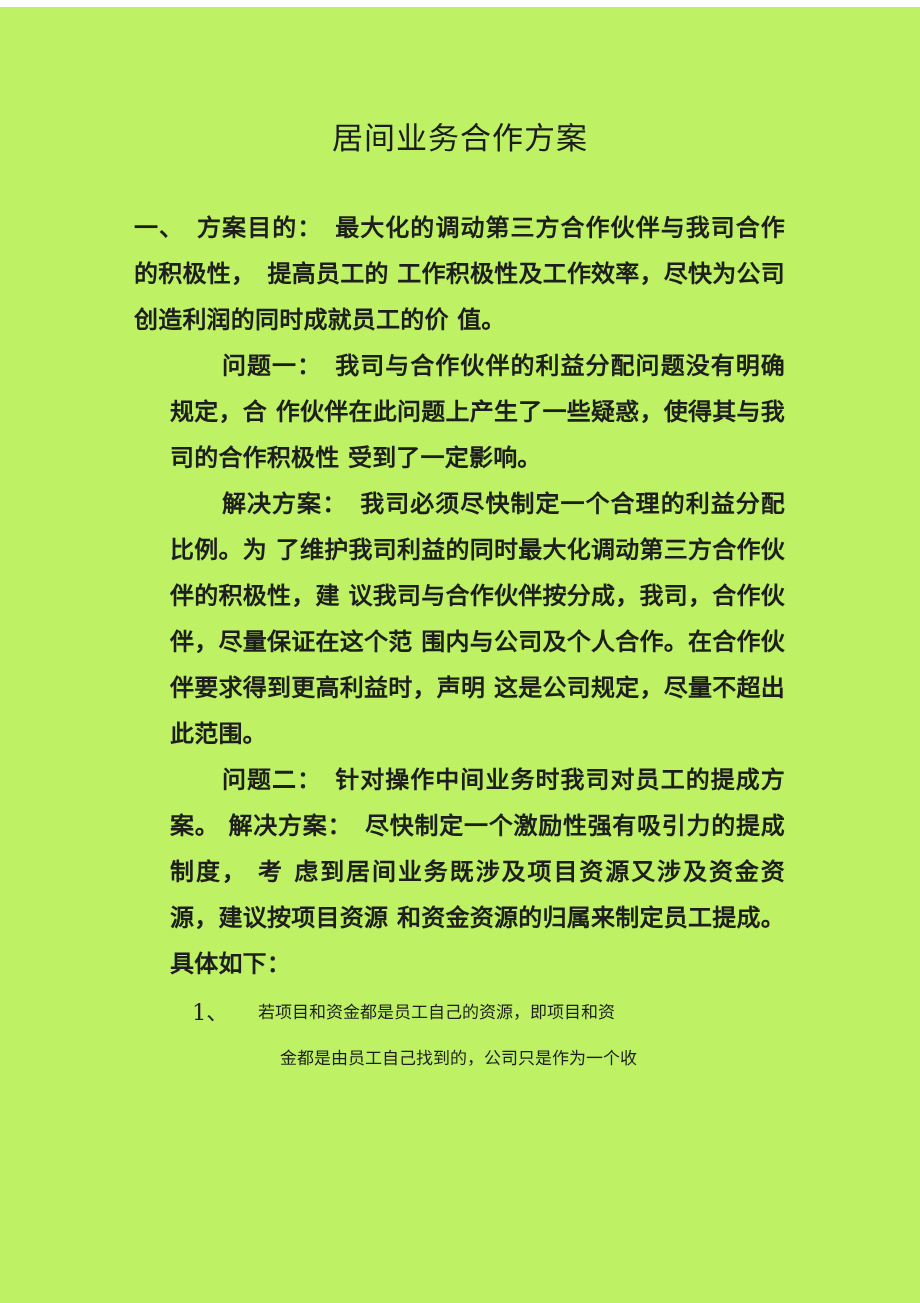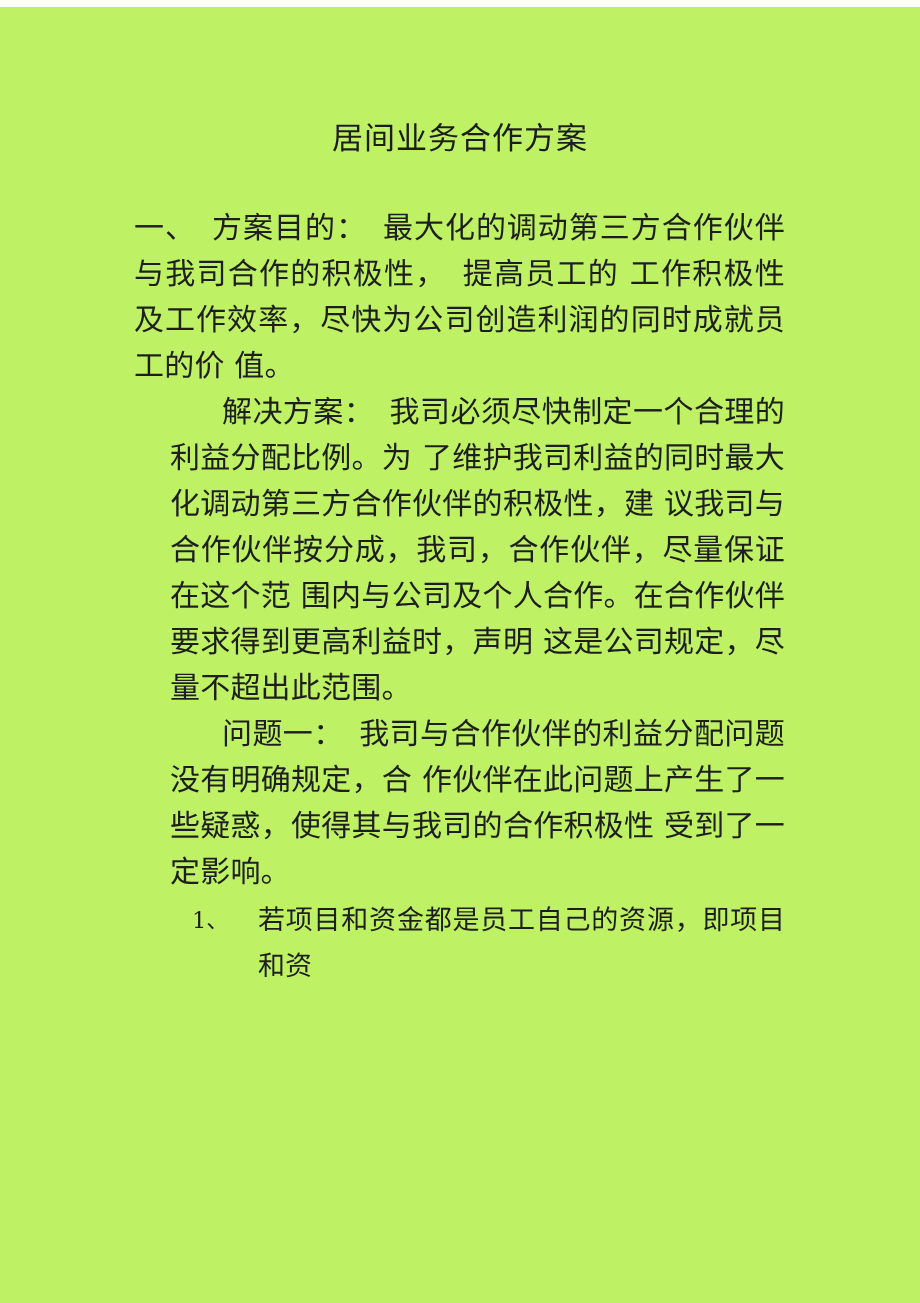--- a/index.html
+++ b/index.html
@@ -40,29 +40,30 @@
     padding-top: 108px;
     font-weight: normal;
     font-family: "DejaVu Serif", "Liberation Serif", serif;
   }
 
   
   .content {
     margin-top: 44px;
   }
   .para {
-    font-size: 30px;
+    font-size: 24px;
     line-height: 46px;
     letter-spacing: 0.2px;
     color: #1e1e1e;
     margin: 0;
     text-align: justify;
     text-justify: inter-ideograph;
     white-space: pre-wrap;
     word-break: break-all;
+    font-weight: bold;
   }
 
   
   .level1 {
     margin-left: 134px;
     margin-right: 135px;
   }
 
   
   .level2 {
@@ -83,21 +84,21 @@
     width: 88px;
     font-size: 22.5px;
     line-height: 46px;
     color: #1e1e1e;
     padding-left: 22px;
     box-sizing: border-box;
     font-family: "DejaVu Serif", "Liberation Serif", serif;
   }
   .list-text {
     flex: 1 1 auto;
-    font-size: 27px;
+    font-size: 17px;
     line-height: 46px;
     color: #1e1e1e;
     text-align: justify;
     text-justify: inter-ideograph;
     word-break: break-all;
     padding-right: 0px;
   }
   
   .list-text .cont {
     display: block;
@@ -111,29 +112,31 @@
 <div class="page" style="background: #bef264; margin-top: 7px;">
   <div class="doc-body">
 
     <h1 class="doc-title">居间业务合作方案</h1>
 
     <div class="content">
 
       <p class="para level1">一、　方案目的：　最大化的调动第三方合作伙伴与我司合作的积极性，　提高员工的 工作积极性及工作效率，尽快为公司创造利润的同时成就员工的价 值。</p>
 
 
+      <p class="para level2">问题一：　我司与合作伙伴的利益分配问题没有明确规定，合 作伙伴在此问题上产生了一些疑惑，使得其与我司的合作积极性 受到了一定影响。</p>
+
       <p class="para level2">解决方案：　我司必须尽快制定一个合理的利益分配比例。为 了维护我司利益的同时最大化调动第三方合作伙伴的积极性，建 议我司与合作伙伴按分成，我司，合作伙伴，尽量保证在这个范 围内与公司及个人合作。在合作伙伴要求得到更高利益时，声明 这是公司规定，尽量不超出此范围。</p>
 
-      <p class="para level2">问题一：　我司与合作伙伴的利益分配问题没有明确规定，合 作伙伴在此问题上产生了一些疑惑，使得其与我司的合作积极性 受到了一定影响。</p>
-
+      <p class="para level2">问题二：　针对操作中间业务时我司对员工的提成方案。 解决方案：　尽快制定一个激励性强有吸引力的提成制度， 考 虑到居间业务既涉及项目资源又涉及资金资源，建议按项目资源 和资金资源的归属来制定员工提成。具体如下：</p>
 
       <div class="spacer-sm"></div>
 
       <div class="list-item">
         <span class="list-marker">1、</span>
         <span class="list-text">
           <span>若项目和资金都是员工自己的资源，即项目和资</span>
+          <span class="cont">金都是由员工自己找到的，公司只是作为一个收</span>
         </span>
       </div>
 
     </div>
   </div>
 </div>
 
 </body></html>

